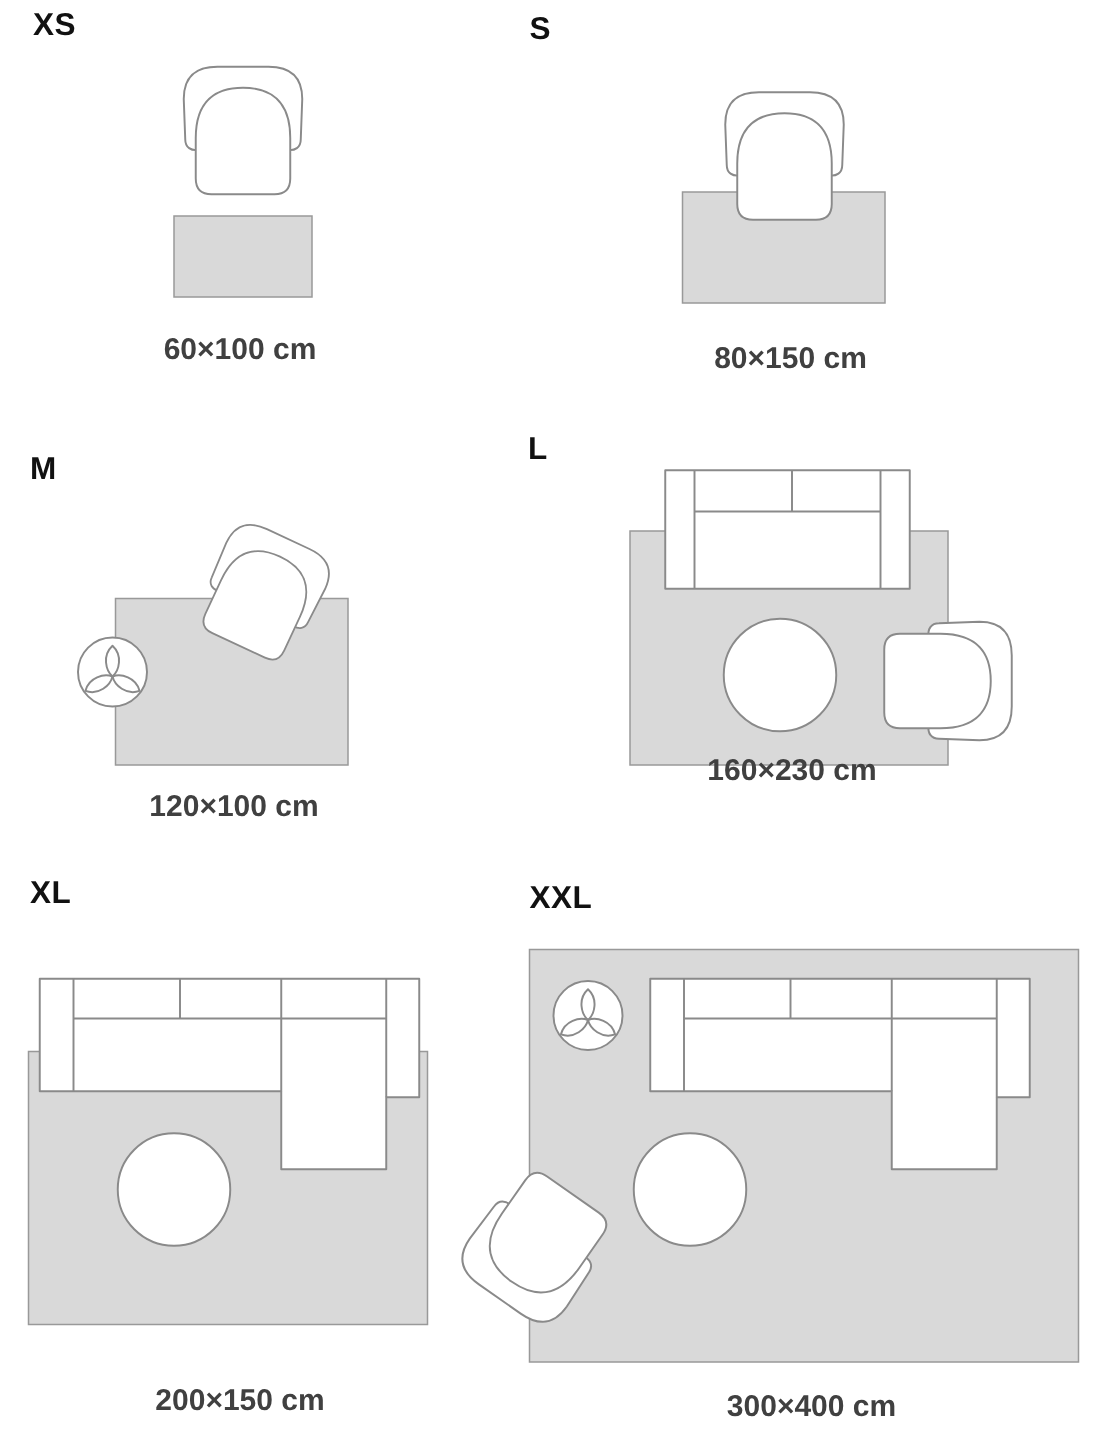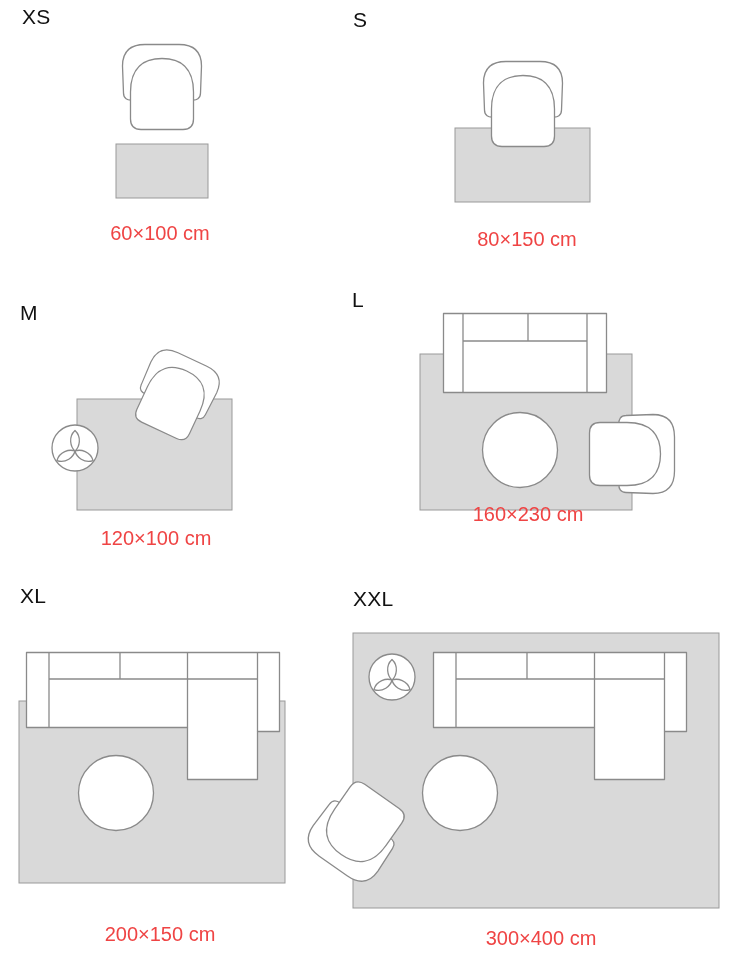--- a/index.html
+++ b/index.html
@@ -2,26 +2,26 @@
 <html><head>
 <meta charset="utf-8">
 <style>
   html,body{margin:0;padding:0;background:#fff;}
   #canvas{
     position:relative;width:730px;height:960px;background:#ffffff;
     font-family:"Liberation Sans",sans-serif;overflow:hidden;
   }
   #art{position:absolute;left:0;top:0;}
   .size-label{
-    position:absolute;font-size:21px;font-weight:400;line-height:1;
+    position:absolute;font-size:21px;font-weight:700;line-height:1;
     color:#111111;letter-spacing:.3px;
   }
   .caption{
-    position:absolute;font-size:20px;font-weight:400;line-height:1;
-    color:#ef4444;transform:translateX(-50%);white-space:nowrap;
+    position:absolute;font-size:20px;font-weight:700;line-height:1;
+    color:#404040;transform:translateX(-50%);white-space:nowrap;
   }
   .rug{fill:#d9d9d9;stroke:#999999;stroke-width:1;}
   .furn{fill:#ffffff;stroke:#8a8a8a;stroke-width:1.3;stroke-linejoin:round;}
   .ln{fill:none;stroke:#8a8a8a;stroke-width:1.3;stroke-linecap:butt;}
 </style>
 </head>
 <body>
 
 <div id="canvas">
 

